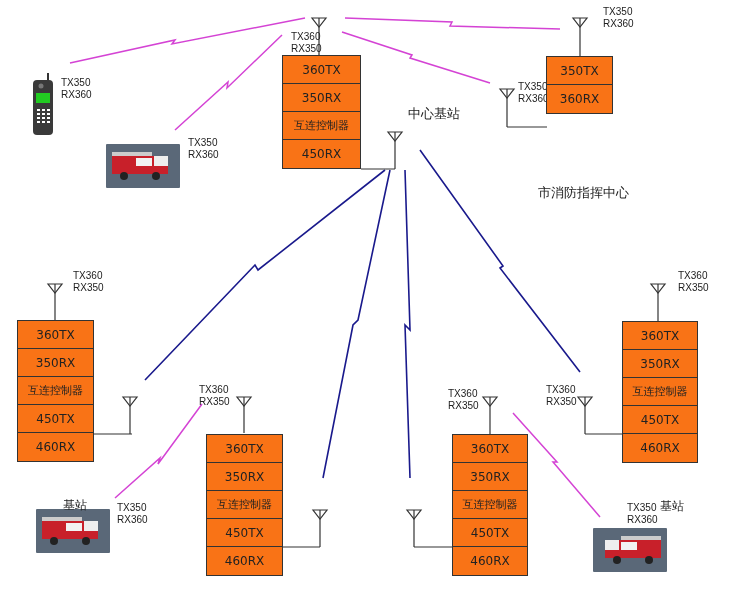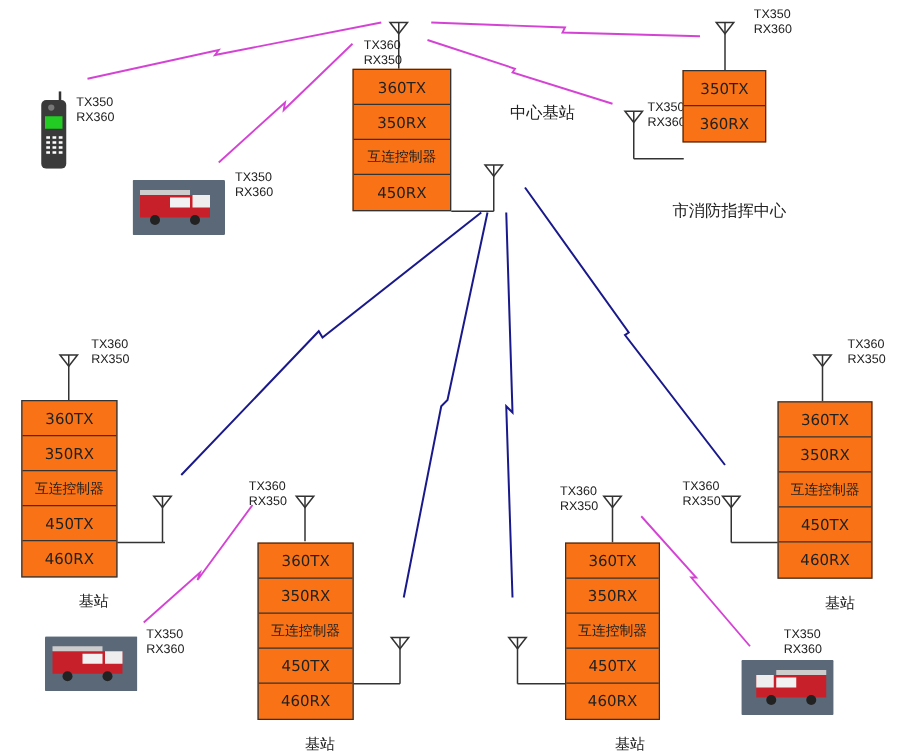--- a/index.html
+++ b/index.html
@@ -5,21 +5,21 @@
   html, body { margin: 0; padding: 0; background: #ffffff; }
   #canvas { position: relative; width: 733px; height: 605px; overflow: hidden; background: #fff;
             font-family: "DejaVu Sans", "Liberation Sans", sans-serif; color: #222; }
   svg.links { position: absolute; left: 0; top: 0; width: 733px; height: 605px; }
   .stack { position: absolute; width: 114px; border: 1px solid #333; background: #f97316; box-sizing: border-box; }
   .stack .cell { height: 28px; border-bottom: 1px solid #333; display: flex; align-items: center; justify-content: center;
                  font-size: 12px; color: #222; box-sizing: border-box; }
   .stack .cell:last-child { border-bottom: none; }
   .stack .cell.cn { font-size: 11px; text-align: right; }
   .freq { position: absolute; font-size: 10px; line-height: 12px; color: #222; font-family: "Liberation Sans", sans-serif; }
-  .label { position: absolute; font-size: 12px; color: #222; }
+  .label { position: absolute; font-size: 12px; color: #222; margin-top: 24px; }
   .truck { position: absolute; width: 74px; height: 44px; border-radius: 1px; overflow: hidden; }
   .phone { position: absolute; }
 </style>
 </head>
 <body>
 
 <div id="canvas">
 
   <svg class="links" viewBox="0 0 733 605">
     <defs>

